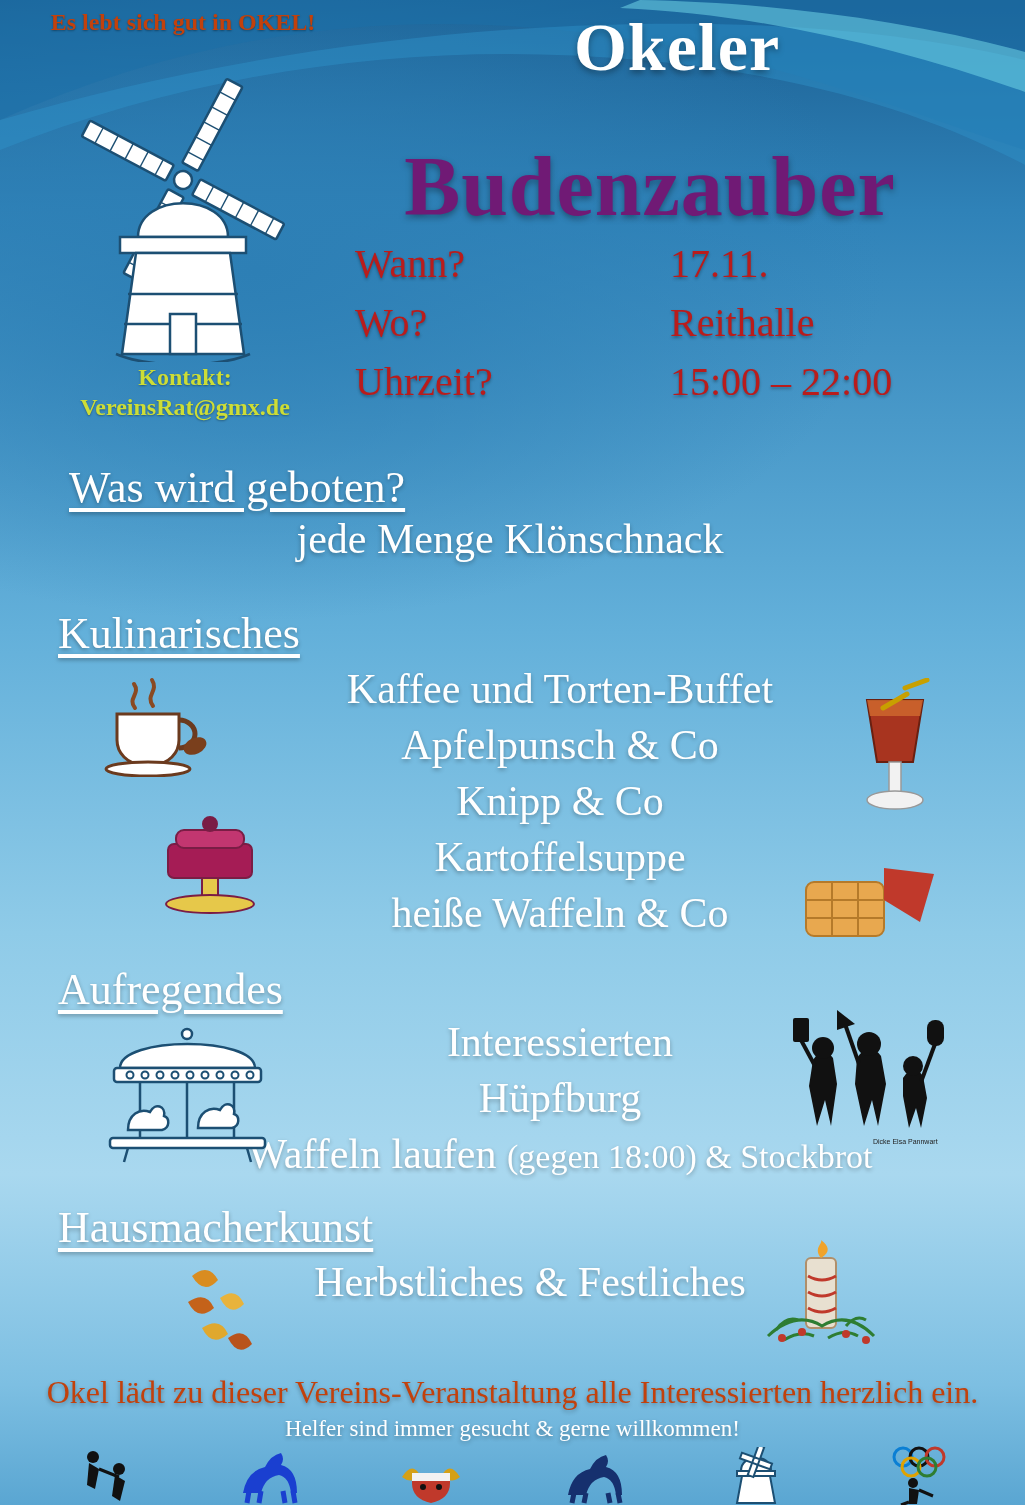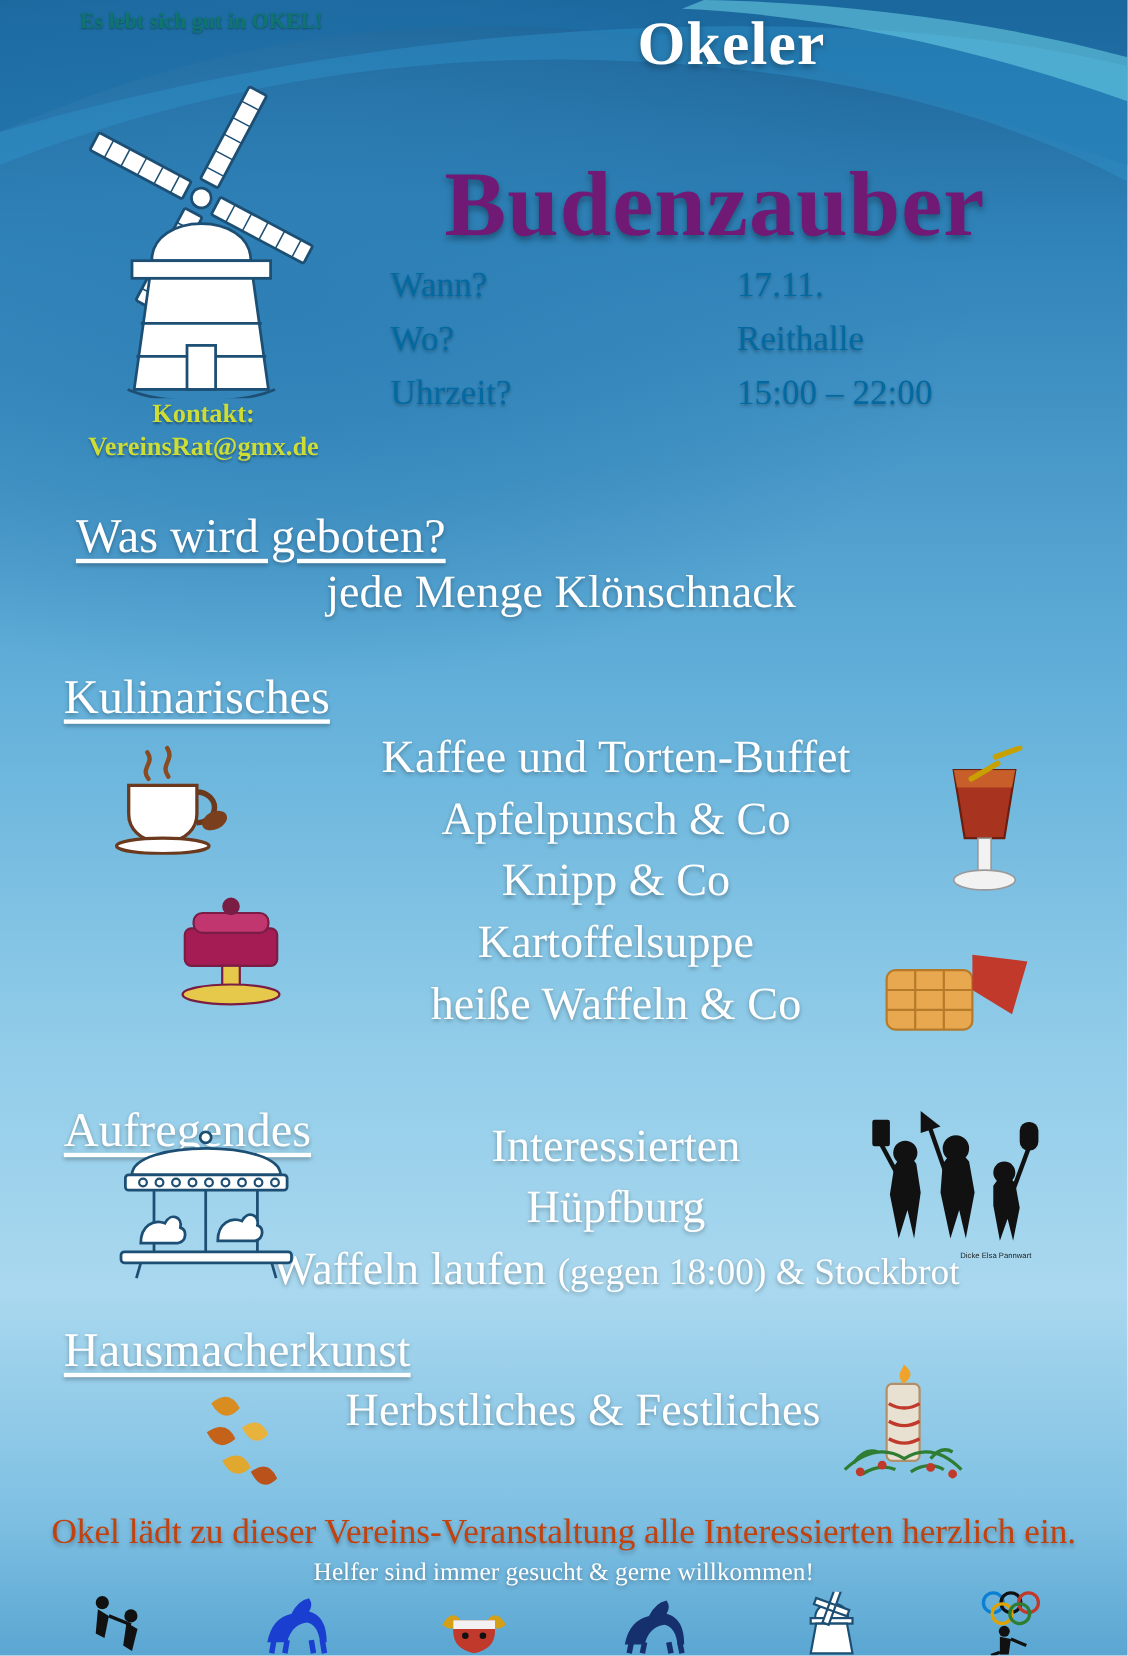--- a/index.html
+++ b/index.html
@@ -12,40 +12,40 @@
     position:relative;
   }
   .poster{position:absolute;inset:0;}
 
   
   .swoosh{position:absolute;left:0;top:0;width:1025px;height:260px;pointer-events:none;}
 
   
   .tagline{
     position:absolute;left:48px;top:8px;width:270px;text-align:center;
-    color:#0f766e;font-size:20px;line-height:1.18;font-weight:700;
+    color:#c2410c;font-size:24px;line-height:1.18;font-weight:700;
     text-shadow:0 1px 2px rgba(0,0,0,.35);
   }
   .mill{position:absolute;left:58px;top:62px;width:250px;height:300px;}
   .contact{
     position:absolute;left:40px;top:362px;width:290px;text-align:center;
     color:#cddd36;font-size:24px;line-height:1.25;font-weight:700;
     text-shadow:0 1px 2px rgba(0,0,0,.35);
   }
   .title1{
-    position:absolute;left:320px;top:8px;width:690px;text-align:center;
-    color:#fff;font-size:56px;font-weight:700;letter-spacing:1px;
+    position:absolute;left:332px;top:8px;width:690px;text-align:center;
+    color:#fff;font-size:68px;font-weight:700;letter-spacing:1px;
     text-shadow:0 3px 6px rgba(0,0,0,.35);
   }
   .title2{
     position:absolute;left:290px;top:138px;width:720px;text-align:center;
     color:#701a75;font-size:84px;font-weight:700;letter-spacing:1px;
     text-shadow:0 3px 6px rgba(0,0,0,.35);
   }
-  .facts{position:absolute;left:355px;top:240px;width:620px;color:#0369a1;font-size:32px;font-family:Liberation Serif, serif;}
+  .facts{position:absolute;left:355px;top:240px;width:620px;color:#b91c1c;font-size:40px;font-family:Liberation Serif, serif;}
   .facts .row{display:flex;margin-bottom:12px;text-shadow:0 2px 3px rgba(0,0,0,.3);}
   .facts .q{width:315px;}
   .facts .a{flex:1;}
 
   
   .sec-head{
     position:absolute;color:#fff;font-size:44px;font-weight:400;
     text-decoration:underline;text-underline-offset:6px;
     text-shadow:0 2px 4px rgba(0,0,0,.3);
   }
@@ -59,21 +59,21 @@
   #l-geboten{left:150px;top:515px;width:720px;}
 
   #h-kulinarisch{left:58px;top:608px;}
   .kul{left:180px;width:760px;}
   #k1{top:665px;}
   #k2{top:721px;}
   #k3{top:777px;}
   #k4{top:833px;}
   #k5{top:889px;}
 
-  #h-aufregend{left:58px;top:1002px;}
+  #h-aufregend{left:58px;top:964px;}
   .auf{left:180px;width:760px;}
   #a1{top:1018px;}
   #a2{top:1074px;}
   #a3{top:1130px;}
 
   #h-haus{left:58px;top:1202px;}
   #hm1{left:180px;top:1258px;width:700px;}
 
   .footer1{
     position:absolute;left:0;top:1374px;width:1025px;text-align:center;

